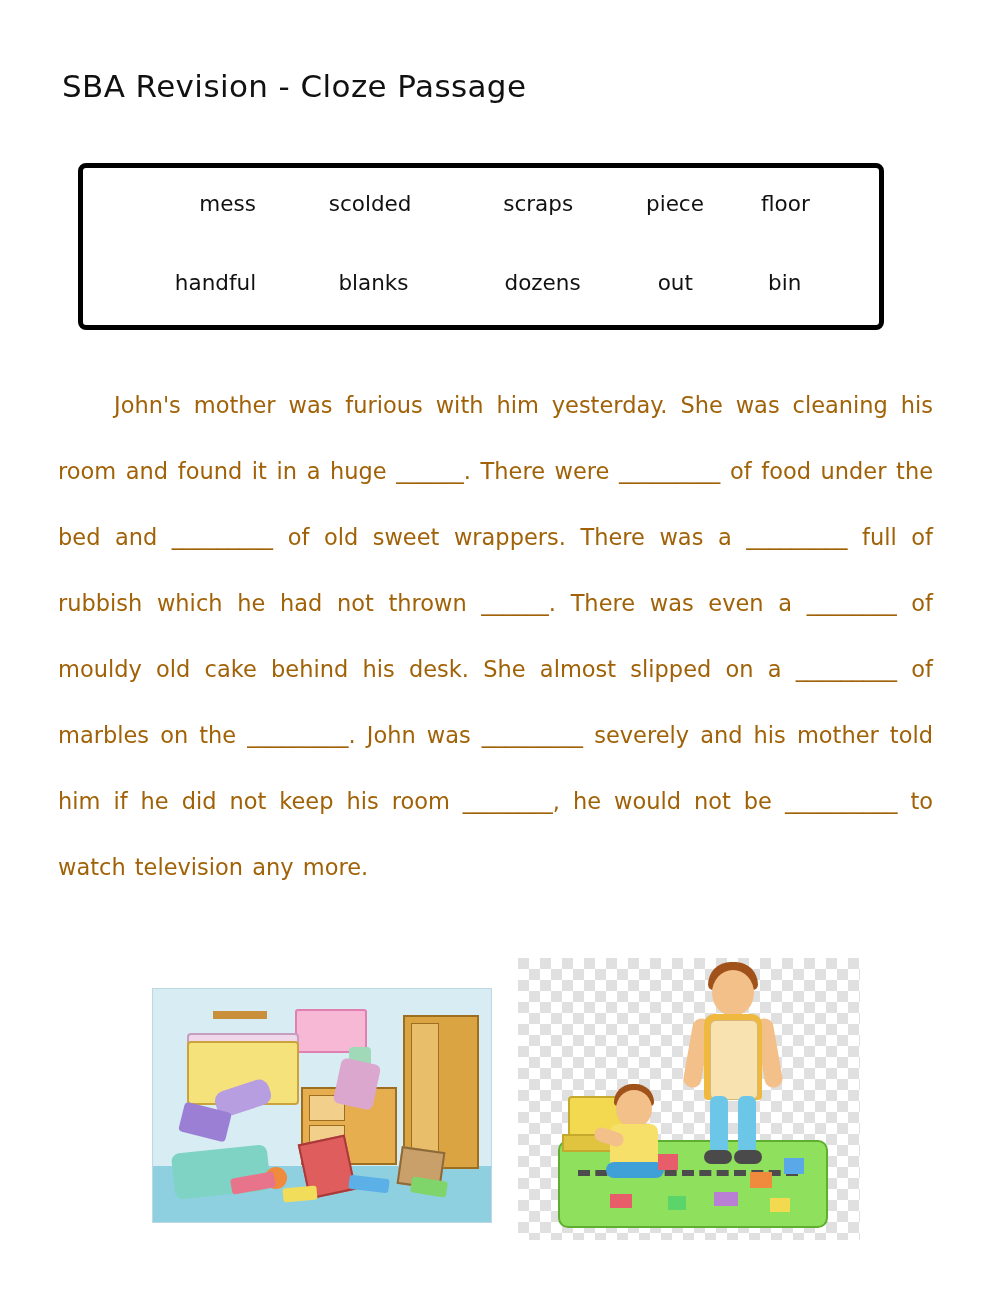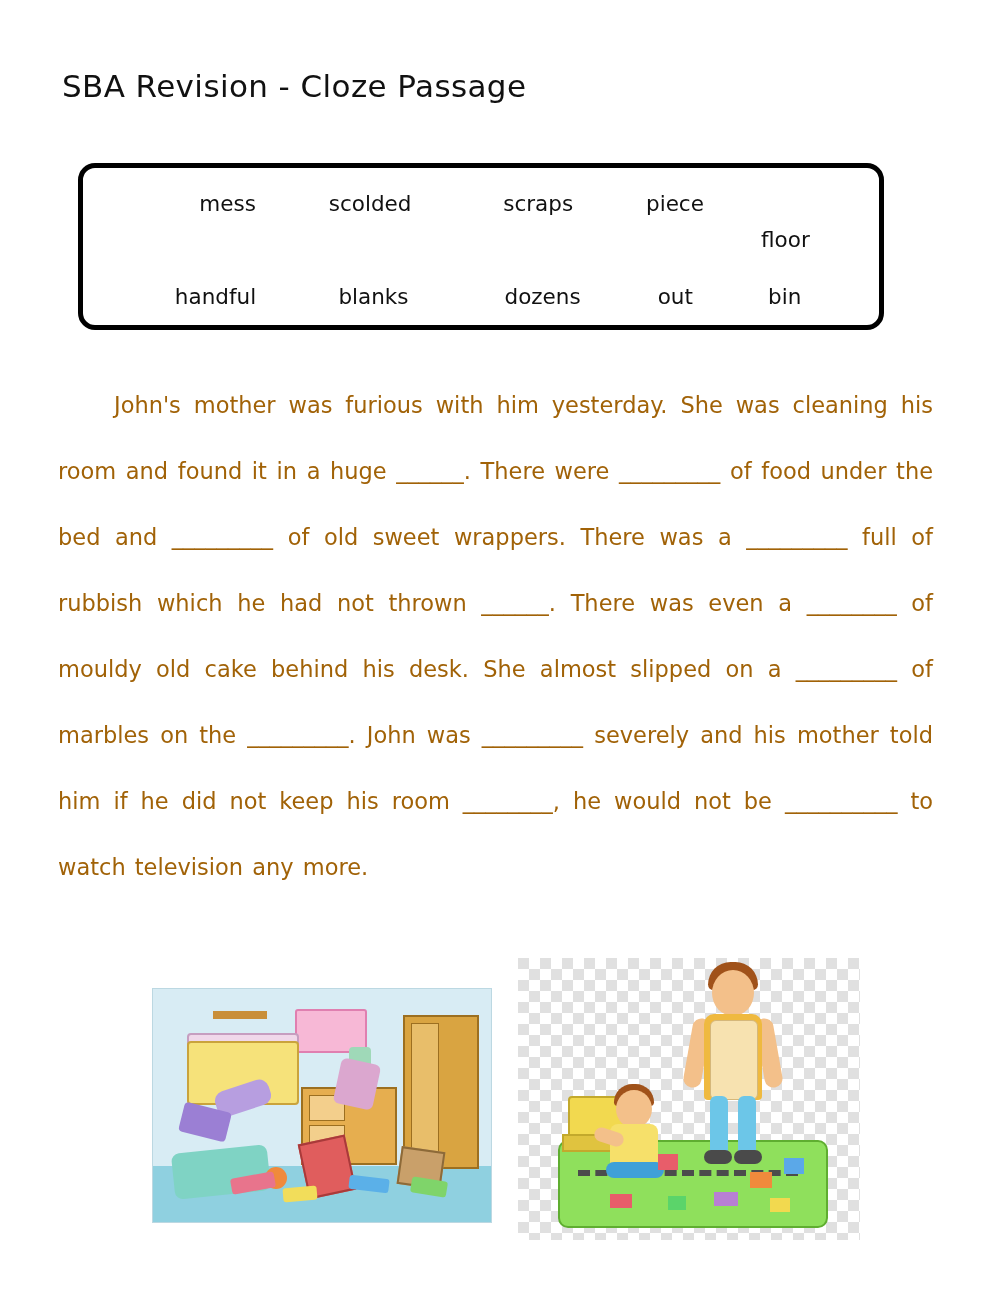--- a/index.html
+++ b/index.html
@@ -40,44 +40,44 @@
     color: #111;
     white-space: nowrap;
   }
   .wordbox {
     position: absolute;
     left: 78px;
     top: 163px;
     width: 806px;
     height: 167px;
     border: 5px solid #000;
-    border-radius: 17px;
+    border-radius: 8px;
     box-sizing: border-box;
     background: #fff;
   }
   .wordrow {
     position: absolute;
     left: 0;
     width: 100%;
     display: flex;
     box-sizing: border-box;
   }
   .wordrow.r1 { top: 23px; padding-left: 86px; padding-right: 36px; }
-  .wordrow.r2 { top: 116px; padding-left: 62px; padding-right: 36px; }
+  .wordrow.r2 { top: 102px; padding-left: 62px; padding-right: 36px; }
   .word {
     font-size: 21.5px;
     color: #111;
     white-space: nowrap;
     text-align: center;
   }
   .r1 .w0 { width: 122px; }
   .r1 .w1 { width: 175px; }
   .r1 .w2 { width: 175px; }
   .r1 .w3 { width: 110px; }
-  .r1 .w4 { width: 120px; margin-top: 36px; }
+  .r1 .w4 { width: 120px; }
   .r2 .w0 { width: 145px; }
   .r2 .w1 { width: 180px; }
   .r2 .w2 { width: 168px; }
   .r2 .w3 { width: 105px; }
   .r2 .w4 { width: 120px; }
 
   .passage {
     position: absolute;
     left: 58px;
     top: 372px;

